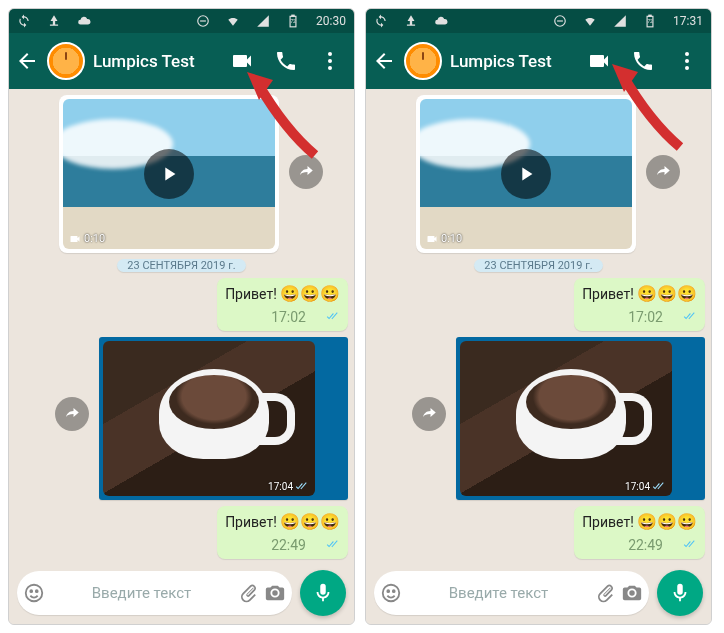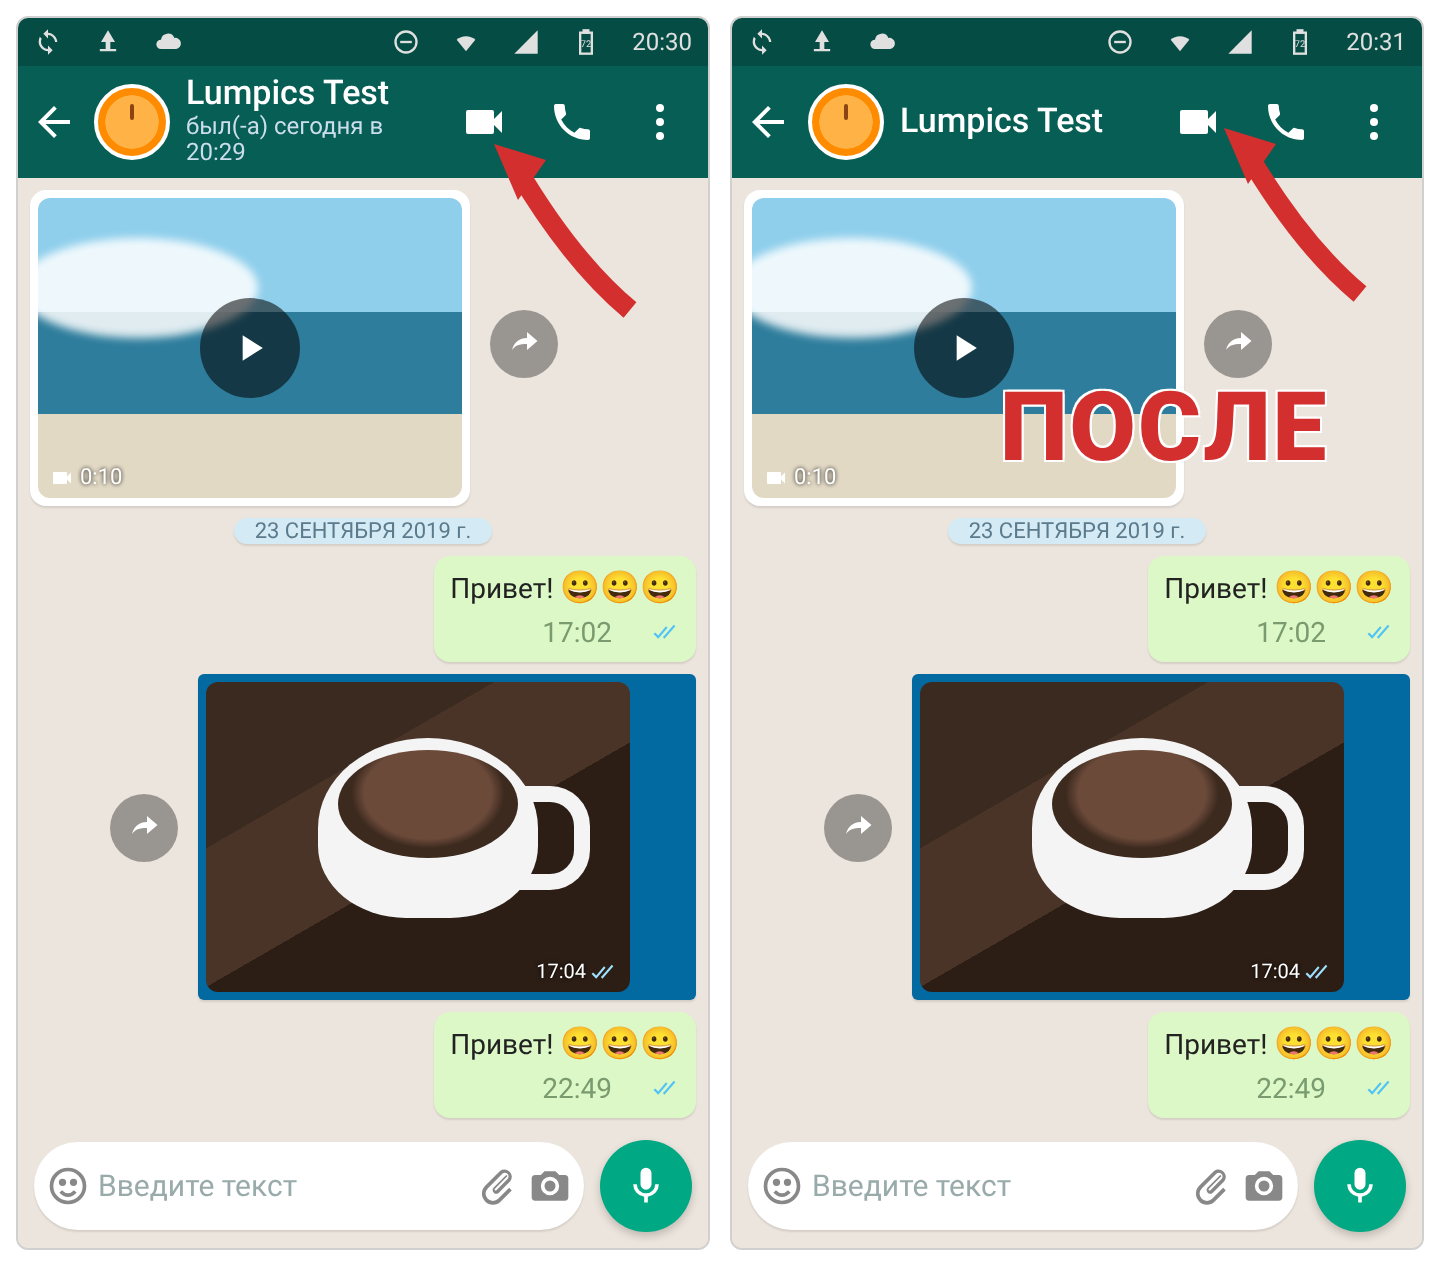--- a/index.html
+++ b/index.html
@@ -15,21 +15,21 @@
   .back { width: 24px; height: 24px; color: #fff; }
   .avatar { width: 38px; height: 38px; border-radius: 50%; background: radial-gradient(circle at 50% 50%, #ffb347 0 55%, #ff8c00 56% 100%); border: 2px solid #fff; position: relative; }
   .avatar::after { content: ""; position: absolute; top: 8px; left: 50%; width: 2px; height: 8px; background: #8b4513; transform: translateX(-50%); border-radius: 1px; }
   .title-block { flex: 1; display: flex; flex-direction: column; justify-content: center; overflow: hidden; }
   .title { font-size: 17px; font-weight: 500; line-height: 1.1; }
   .subtitle { font-size: 12px; color: #cde; line-height: 1.1; }
   .hicon { width: 24px; height: 24px; color: #fff; margin: 0 6px; }
   
   .chat { flex: 1; background: #ece5dd; overflow: hidden; position: relative; padding: 6px 6px 0; display: flex; flex-direction: column; gap: 6px; }
   
-  .bubble-in { background: #fff; border-radius: 8px; padding: 4px; width: 220px; position: relative; box-shadow: 0 1px 1px rgba(0,0,0,.1); }
+  .bubble-in { background: #fff; border-radius: 8px; padding: 4px; width: 220px; position: relative; box-shadow: 0 1px 1px rgba(0,0,0,.1); margin-left: 44px; }
   .video-thumb { width: 212px; height: 150px; border-radius: 6px; background: linear-gradient(180deg,#8fcfec 0 38%, #2e7d9c 38% 72%, #e2d9c5 72% 100%); position: relative; overflow: hidden; }
   .video-thumb::before { content: ""; position: absolute; top: 20px; left: -10px; width: 120px; height: 50px; background: rgba(255,255,255,.85); border-radius: 50%; filter: blur(2px); }
   .play { position: absolute; top: 50%; left: 50%; width: 50px; height: 50px; margin: -25px 0 0 -25px; background: rgba(0,0,0,.55); border-radius: 50%; display: flex; align-items: center; justify-content: center; }
   .play svg { width: 22px; height: 22px; fill: #fff; }
   .dur { position: absolute; bottom: 4px; left: 6px; color: #fff; font-size: 11px; display: flex; align-items: center; gap: 3px; text-shadow: 0 0 2px #000; }
   .fwd-btn { position: absolute; top: 60px; right: -44px; width: 34px; height: 34px; background: rgba(0,0,0,.35); border-radius: 50%; display: flex; align-items: center; justify-content: center; }
   .fwd-btn.left { right: auto; left: -44px; }
   .fwd-btn svg { width: 18px; height: 18px; fill: #fff; }
   
   .date-chip { align-self: center; background: #d4eaf4; color: #5b7a8c; font-size: 11px; padding: 0 10px; border-radius: 8px; box-shadow: 0 1px 1px rgba(0,0,0,.1); }
@@ -41,21 +41,21 @@
   .meta { font-size: 14px; color: #7a9b6f; display: flex; align-items: center; gap: 20px; margin-left: 4px; }
   .ticks { width: 14px; height: 10px; }
   
   .img-out { align-self: flex-end; background: #0369a1; border-radius: 3px; padding: 4px; width: 249px; position: relative; box-shadow: 0 1px 1px rgba(0,0,0,.1); }
   .img-thumb { width: 212px; height: 155px; border-radius: 6px; background: linear-gradient(150deg,#3a2a1f 0 30%, #4a3327 30% 55%, #2c1e15 55% 100%); position: relative; overflow: hidden; }
   .cup { position: absolute; top: 28px; left: 56px; width: 110px; height: 90px; background: #f4f4f4; border-radius: 50% 50% 40% 40%; }
   .cup::after { content: ""; position: absolute; right: -26px; top: 24px; width: 30px; height: 36px; border: 8px solid #f4f4f4; border-left: none; border-radius: 0 20px 20px 0; }
   .coffee { position: absolute; top: 34px; left: 66px; width: 90px; height: 54px; background: radial-gradient(ellipse at 50% 40%, #6b4a3a 0 50%, #3d2a1f 60% 100%); border-radius: 50%; }
   .img-meta { position: absolute; bottom: 4px; right: 6px; font-size: 10px; color: #fff; display: flex; align-items: center; gap: 2px; text-shadow: 0 0 2px #000; }
   
-  .input-bar { display: flex; align-items: center; gap: 8px; padding: 6px 8px 8px; background: #ece5dd; }
+  .input-bar { display: flex; align-items: center; gap: 8px; padding: 6px 8px 8px; background: #ece5dd; text-align: center; }
   .input-box { flex: 1; background: #fff; border-radius: 24px; height: 44px; display: flex; align-items: center; padding: 0 6px; box-shadow: 0 1px 1px rgba(0,0,0,.1); gap: 4px; }
   .input-box svg { width: 22px; height: 22px; color: #888; }
   .input-text { flex: 1; font-size: 15px; color: #9aa; }
   .mic { width: 46px; height: 46px; background: #00a884; border-radius: 50%; display: flex; align-items: center; justify-content: center; box-shadow: 0 2px 4px rgba(0,0,0,.2); }
   .mic svg { width: 22px; height: 22px; fill: #fff; }
   
   .overlay-label { position: absolute; font-size: 48px; font-weight: 900; color: #d32f2f; text-shadow: 1px 1px 0 #fff, -1px -1px 0 #fff, 1px -1px 0 #fff, -1px 1px 0 #fff; letter-spacing: 1px; }
   .arrow { position: absolute; }
   .arrow svg { fill: #d32f2f; }
   
@@ -95,21 +95,20 @@
       <span>20:30</span>
     </div>
 
     <div class="header">
       <svg class="back" viewBox="0 0 24 24" fill="currentColor">
           <path d="M20 11H7.8l5.6-5.6L12 4l-8 8 8 8 1.4-1.4L7.8 13H20z"></path>
         </svg>
       <div class="avatar"></div>
       <div class="title-block">
         <div class="title">Lumpics Test</div>
-        <div class="subtitle">был(-а) сегодня в 20:29</div>
       </div>
       <svg class="hicon" viewBox="0 0 24 24" fill="currentColor">
           <path d="M17 10.5V7a1 1 0 00-1-1H4a1 1 0 00-1 1v10a1 1 0 001 1h12a1 1 0 001-1v-3.5l4 4v-11l-4 4z"></path>
         </svg>
       <svg class="hicon" viewBox="0 0 24 24" fill="currentColor">
           <path d="M6.6 10.8c1.4 2.8 3.8 5.2 6.6 6.6l2.2-2.2c.3-.3.7-.4 1-.2 1.2.4 2.4.6 3.6.6.6 0 1 .4 1 1V20c0 .6-.4 1-1 1C10.6 21 3 13.4 3 4c0-.6.4-1 1-1h3.4c.6 0 1 .4 1 1 0 1.2.2 2.4.6 3.6.1.3 0 .7-.2 1l-2.2 2.2z"></path>
         </svg>
       <svg class="hicon" viewBox="0 0 24 24" fill="currentColor">
           <circle cx="12" cy="5" r="2"></circle>
           <circle cx="12" cy="12" r="2"></circle>
@@ -228,21 +227,21 @@
           <path d="M12 20l8-10c-4-4-12-4-16 0l8 10z"></path>
         </svg>
       <svg class="ico" viewBox="0 0 24 24" fill="currentColor">
           <path d="M2 22h20V2L2 22z"></path>
         </svg>
       <svg class="ico" viewBox="0 0 24 24" fill="none" stroke="currentColor" stroke-width="2">
           <rect x="7" y="4" width="10" height="18"></rect>
           <rect x="10" y="2" width="4" height="2" fill="currentColor"></rect>
           <text x="12" y="16" font-size="8" text-anchor="middle" fill="currentColor" stroke="none">72</text>
         </svg>
-      <span>20:31</span>
+      <span>17:31</span>
     </div>
 
     <div class="header">
       <svg class="back" viewBox="0 0 24 24" fill="currentColor">
           <path d="M20 11H7.8l5.6-5.6L12 4l-8 8 8 8 1.4-1.4L7.8 13H20z"></path>
         </svg>
       <div class="avatar"></div>
       <div class="title-block">
         <div class="title">Lumpics Test</div>
       </div>
@@ -356,14 +355,13 @@
         <path d="M2 2 L28 10 L14 30 Z"></path>
       </svg>
   </div>
 
   <div class="arrow" style="top:62px; left:610px;">
     <svg width="80" height="90" viewBox="0 0 80 90">
         <path d="M70 85 Q40 60 12 12" stroke="#d32f2f" stroke-width="10" fill="none"></path>
         <path d="M2 2 L28 10 L14 30 Z"></path>
       </svg>
   </div>
-  <div class="overlay-label" style="top:185px; left:500px;">ПОСЛЕ</div>
 </div>
 
 </body></html>

